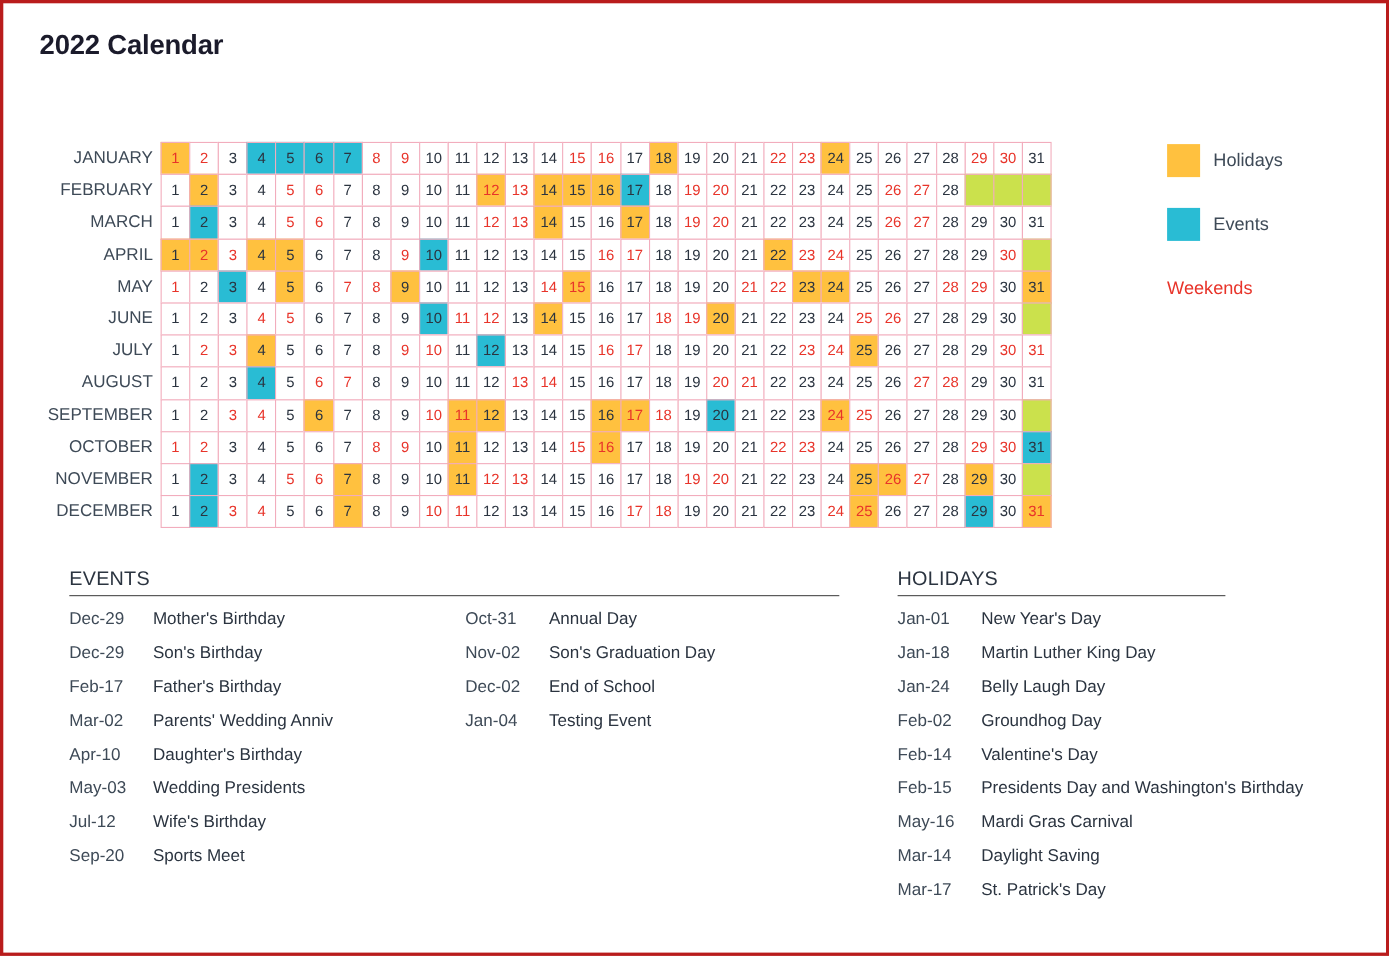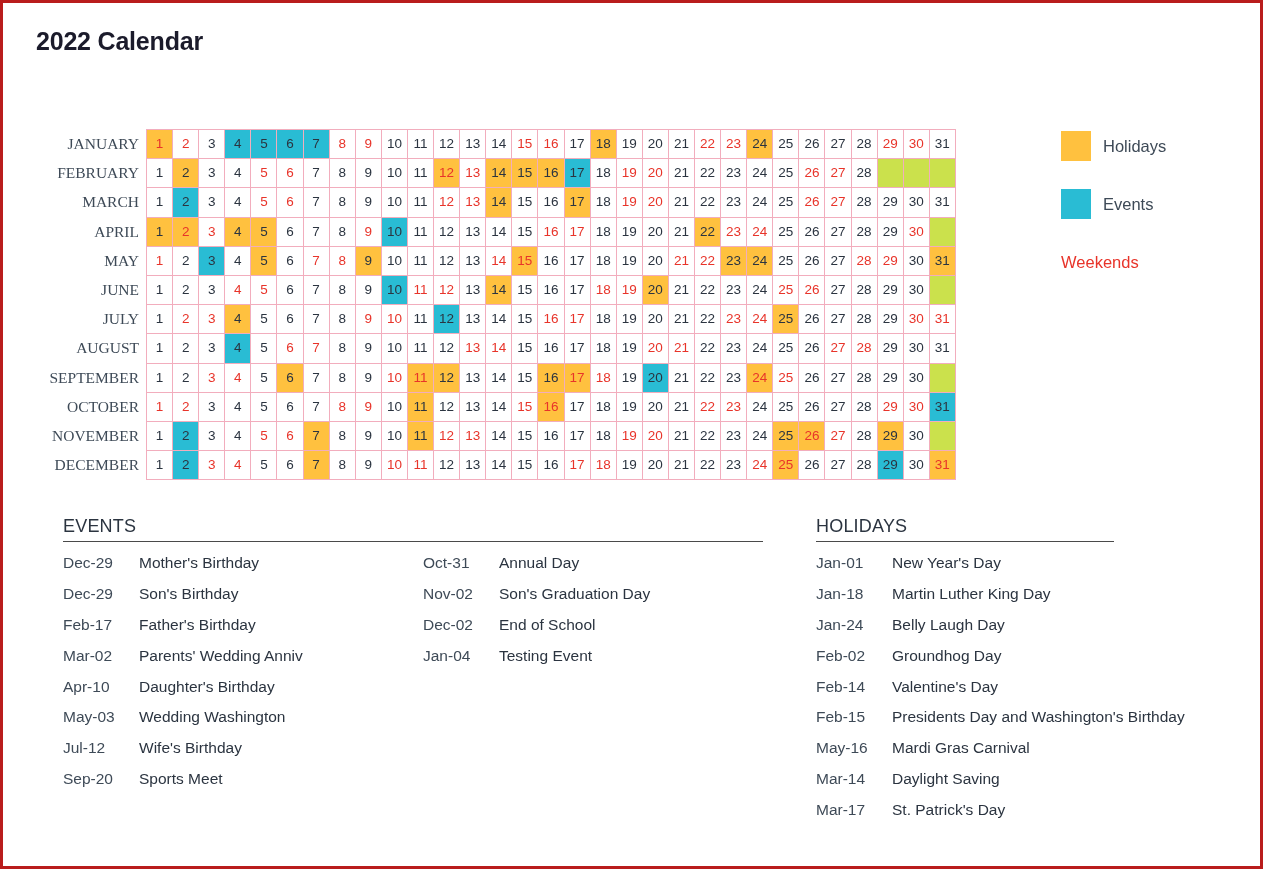--- a/index.html
+++ b/index.html
@@ -43,21 +43,20 @@
     height: 29.2px;
   }
   .month-label {
     width: 103px;
     text-align: right;
     padding-right: 7px;
     font-size: 15.5px;
     color: #3e4a57;
     line-height: 29.2px;
     white-space: nowrap;
-    font-family: Liberation Serif, serif;
   }
   .days {
     display: flex;
   }
   .day {
     width: 27.1px;
     box-sizing: border-box;
     border: 1px solid #f2adbd;
     font-size: 13.5px;
     line-height: 27px;
@@ -627,21 +626,21 @@
           <div class="list-item">
             <div class="li-date">Mar-02</div>
             <div class="li-name">Parents' Wedding Anniv</div>
           </div>
           <div class="list-item">
             <div class="li-date">Apr-10</div>
             <div class="li-name">Daughter's Birthday</div>
           </div>
           <div class="list-item">
             <div class="li-date">May-03</div>
-            <div class="li-name">Wedding Washington</div>
+            <div class="li-name">Wedding Presidents</div>
           </div>
           <div class="list-item">
             <div class="li-date">Jul-12</div>
             <div class="li-name">Wife's Birthday</div>
           </div>
           <div class="list-item">
             <div class="li-date">Sep-20</div>
             <div class="li-name">Sports Meet</div>
           </div>
         </div>

